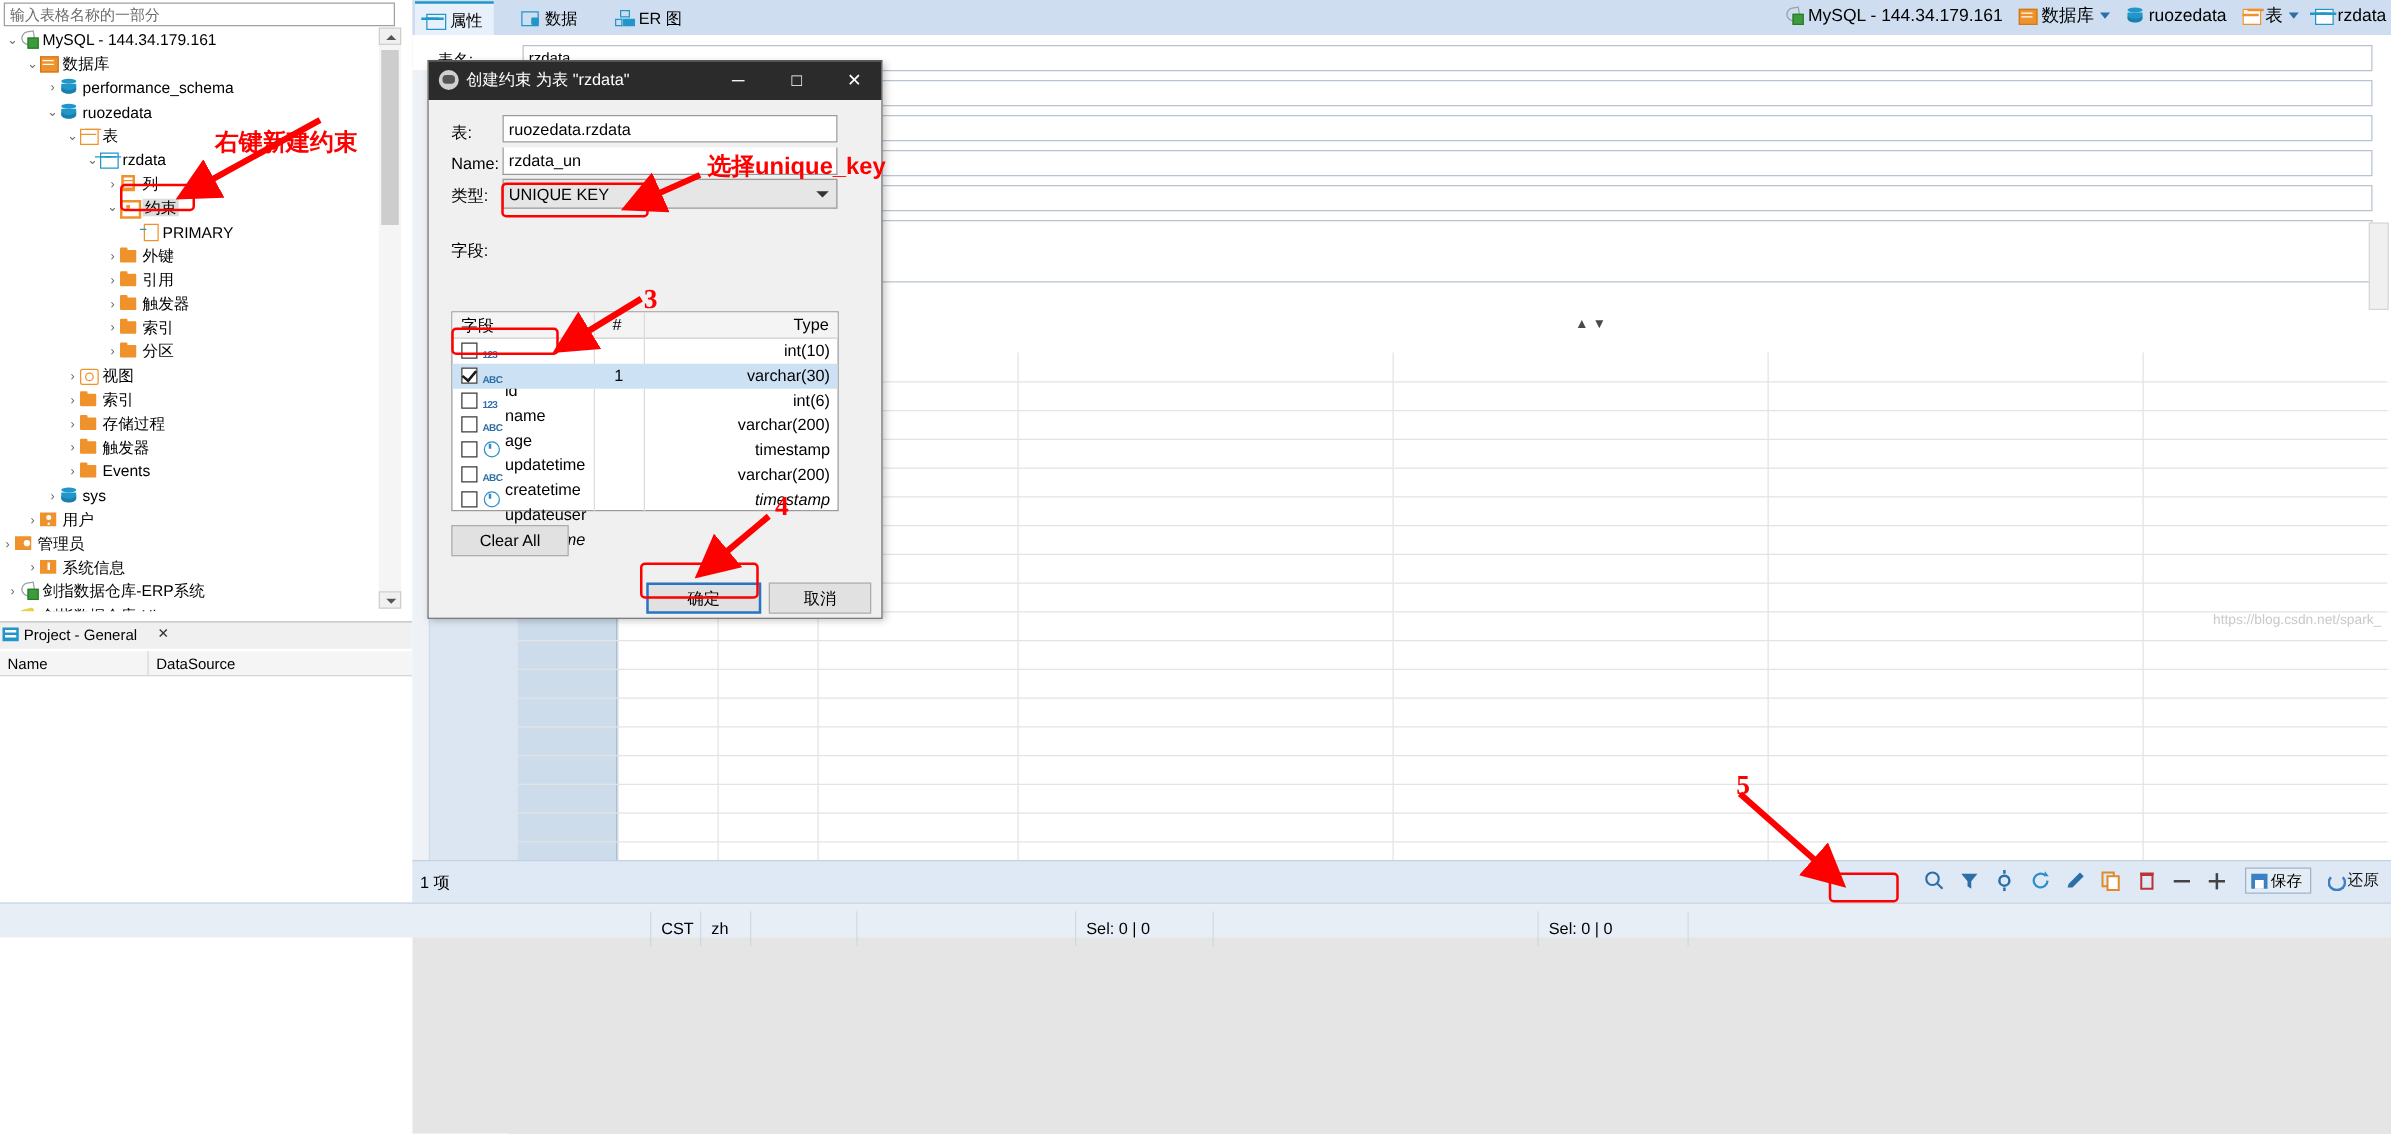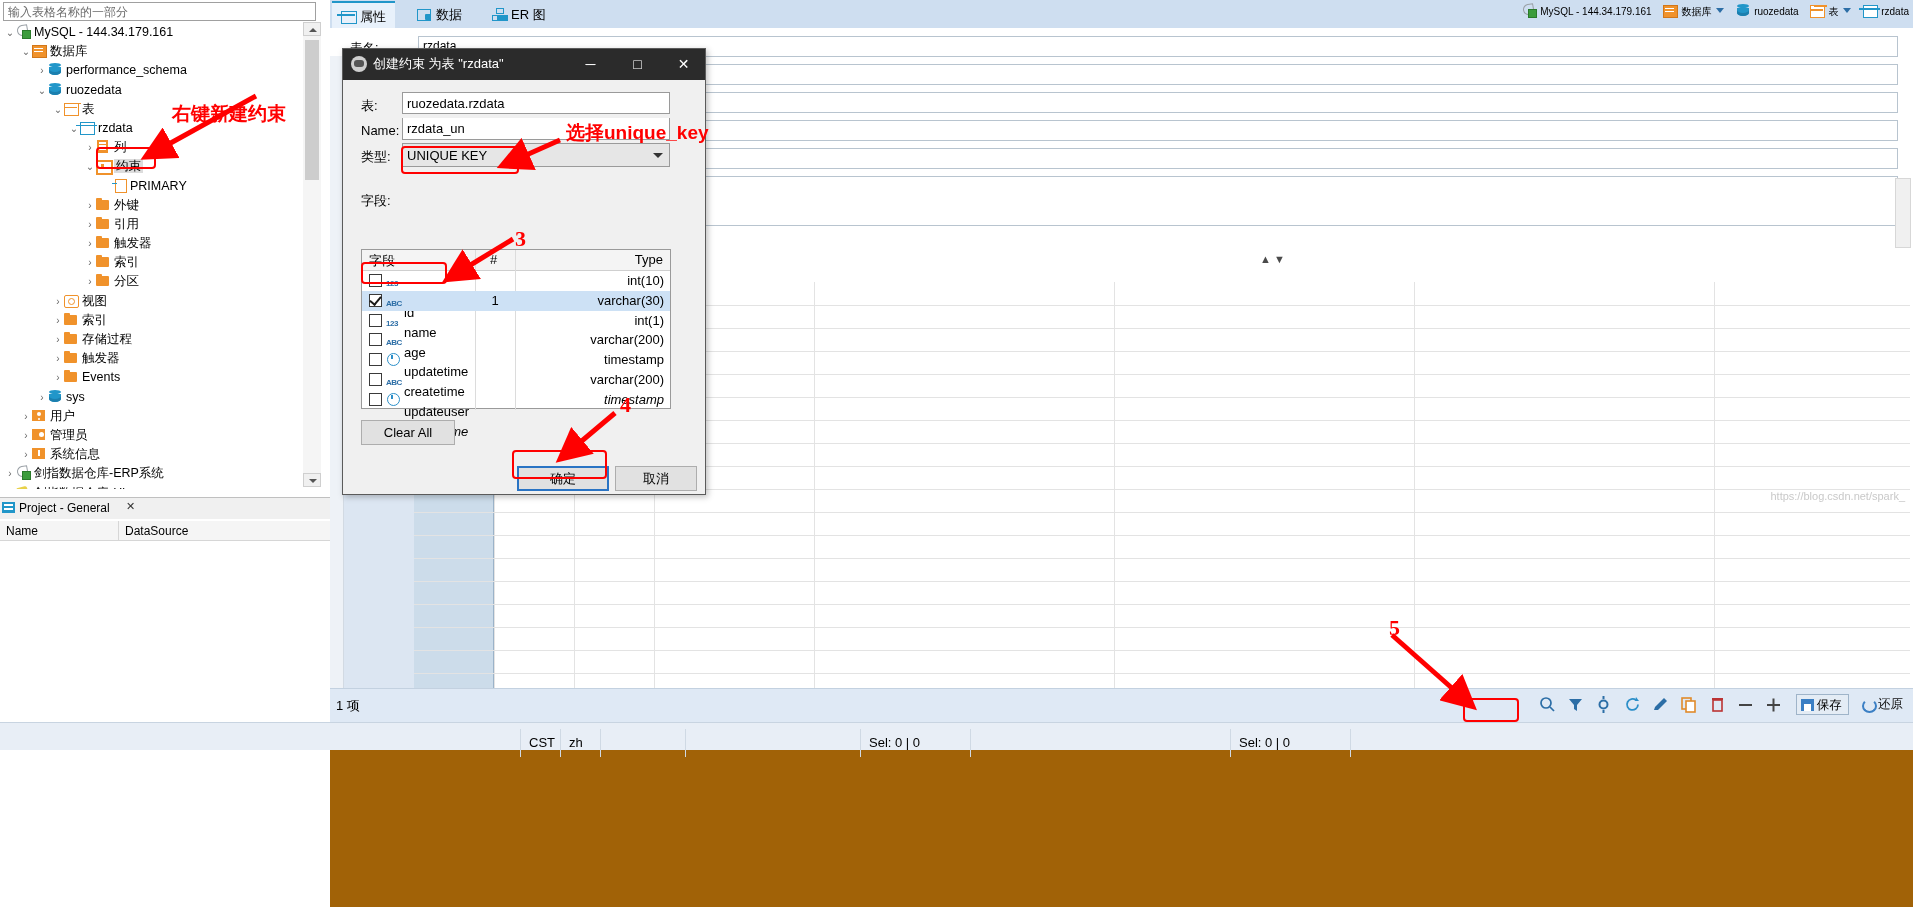--- a/index.html
+++ b/index.html
@@ -98,33 +98,33 @@
 
   .proj-colhdr { position:absolute; left:0; top:521px; width:330px; height:20px; background:#f5f5f5; border-bottom:1px solid #d6d6d6;}
   .proj-colhdr .c1 { position:absolute; left:6px; top:3px; font-size:12px;}
   .proj-colhdr .c2 { position:absolute; left:125px; top:3px; font-size:12px;}
   .proj-colhdr .sep { position:absolute; left:118px; top:0; width:1px; height:20px; background:#d6d6d6;}
   .proj-rows { position:absolute; left:0; top:543px; width:330px; }
   .prow { height:19.4px; line-height:19.4px; font-size:12.5px; padding-left:4px; white-space:nowrap;}
   .prow .twist { display:inline-block; width:14px; text-align:center; color:#6a6a6a; font-size:10px;}
 
   
-  .editor { position:absolute; left:330px; top:0; width:1583px; height:907px; background:#a16207; }
+  .editor { position:absolute; left:330px; top:0; width:1583px; height:907px; background:#e5e5e5; }
   .tabbar { position:absolute; left:0; top:0; width:1583px; height:28px; background:#cedef0; }
   .etab { position:absolute; top:1px; height:27px; line-height:27px; font-size:13px; padding:0 9px; }
   .etab.active { background:#e8f1fb; border-top:2px solid #2196c9; }
   .etab .eico { display:inline-block; width:15px; height:13px; position:relative; vertical-align:-2px; margin-right:4px;}
   .eico-props:before{content:"";position:absolute;left:0;top:1px;width:14px;height:11px;border:1.5px solid #2196c9;}
   .eico-props:after{content:"";position:absolute;left:0;top:4px;width:14px;height:1.5px;background:#2196c9;box-shadow:-4px 0 0 0 #2196c9;}
   .eico-data:before{content:"";position:absolute;left:0;top:1px;width:12px;height:10px;border:1.5px solid #2196c9;}
   .eico-data:after{content:"";position:absolute;left:8px;top:6px;width:6px;height:6px;background:#2196c9;border-radius:1px;}
   .eico-er:before{content:"";position:absolute;left:4px;top:0px;width:6px;height:4px;border:1.5px solid #2196c9;}
   .eico-er:after{content:"";position:absolute;left:0px;top:7px;width:4px;height:4px;border:1.5px solid #2196c9;box-shadow:5px 0 0 0 #2196c9, 10px 0 0 0 #2196c9;}
 
-  .topright { position:absolute; right:4px; top:4px; height:20px; font-size:10px; white-space:nowrap;}
+  .topright { position:absolute; right:4px; top:4px; height:20px; font-size:14px; white-space:nowrap;}
   .topright .seg { display:inline-block; margin-left:9px; vertical-align:top;}
   .topright .ic { display:inline-block; width:14px; height:13px; position:relative; vertical-align:-2px; margin-right:4px;}
   .caret { display:inline-block; width:0;height:0;border-left:4px solid transparent;border-right:4px solid transparent;border-top:5px solid #2c6ea6;vertical-align:2px;margin-left:5px;}
 
   
   .form-area { position:absolute; left:0; top:28px; width:1583px; height:660px; background:#fff; }
   .fa-label { position:absolute; font-size:12.5px; color:#000; }
   .fa-input { position:absolute; border:1px solid #b8c4cf; background:#fff; height:21px; }
   .leftstrip { position:absolute; left:0; top:28px; width:14px; height:660px; background:#eef2f7; border-right:1px solid #d2dae3;}
   .vstrip { position:absolute; left:14px; top:28px; width:70px; height:660px; background:#dce6f2; }
@@ -226,21 +226,21 @@
         <div class="tnode" style="padding-left: 84px;"><span class="twist">›</span><span class="ticon ic-folder"></span><span class="tlabel">触发器</span></div>
         <div class="tnode" style="padding-left: 84px;"><span class="twist">›</span><span class="ticon ic-folder"></span><span class="tlabel">索引</span></div>
         <div class="tnode" style="padding-left: 84px;"><span class="twist">›</span><span class="ticon ic-folder"></span><span class="tlabel">分区</span></div>
         <div class="tnode" style="padding-left: 52px;"><span class="twist">›</span><span class="ticon ic-view"></span><span class="tlabel">视图</span></div>
         <div class="tnode" style="padding-left: 52px;"><span class="twist">›</span><span class="ticon ic-folder"></span><span class="tlabel">索引</span></div>
         <div class="tnode" style="padding-left: 52px;"><span class="twist">›</span><span class="ticon ic-folder"></span><span class="tlabel">存储过程</span></div>
         <div class="tnode" style="padding-left: 52px;"><span class="twist">›</span><span class="ticon ic-folder"></span><span class="tlabel">触发器</span></div>
         <div class="tnode" style="padding-left: 52px;"><span class="twist">›</span><span class="ticon ic-folder"></span><span class="tlabel">Events</span></div>
         <div class="tnode" style="padding-left: 36px;"><span class="twist">›</span><span class="ticon ic-db"></span><span class="tlabel">sys</span></div>
         <div class="tnode" style="padding-left: 20px;"><span class="twist">›</span><span class="ticon ic-user"></span><span class="tlabel">用户</span></div>
-        <div class="tnode" style="padding-left: 20px;"><span class="twist">›</span><span class="ticon ic-admin"></span><span class="tlabel">管理员</span></div>
+        <div class="tnode" style=""><span class="twist">›</span><span class="ticon ic-admin"></span><span class="tlabel">管理员</span></div>
         <div class="tnode" style="padding-left: 20px;"><span class="twist">›</span><span class="ticon ic-info"></span><span class="tlabel">系统信息</span></div>
         <div class="tnode" style="padding-left: 4px;"><span class="twist">›</span><span class="ticon ic-conn"></span><span class="tlabel">剑指数据仓库-ERP系统</span></div>
         <div class="tnode" style="padding-left: 4px;"><span class="twist">›</span><span class="ticon ic-hive"></span><span class="tlabel">剑指数据仓库-Hive</span></div>
       </div>
   </div>
 
   <div class="proj-header"></div>
   <div class="proj-tab">
     <span class="pico"></span><span>Project - General</span>
   </div>
@@ -470,21 +470,21 @@
               <span class="fb-ti">ABC</span>
               <span class="fb-name">name</span>
               <span class="fb-num">1</span>
               <span class="fb-type">varchar(30)</span>
             </div>
             <div class="fb-row" style="top: 60.6px;">
               <span class="fb-cb"></span>
               <span class="fb-ti">123</span>
               <span class="fb-name">age</span>
               <span class="fb-num"></span>
-              <span class="fb-type">int(1)</span>
+              <span class="fb-type">int(6)</span>
             </div>
             <div class="fb-row" style="top: 80.4px;">
               <span class="fb-cb"></span>
               <span class="fb-ti">ABC</span>
               <span class="fb-name">updatetime</span>
               <span class="fb-num"></span>
               <span class="fb-type">varchar(200)</span>
             </div>
             <div class="fb-row" style="top: 100.2px;">
               <span class="fb-cb"></span>

